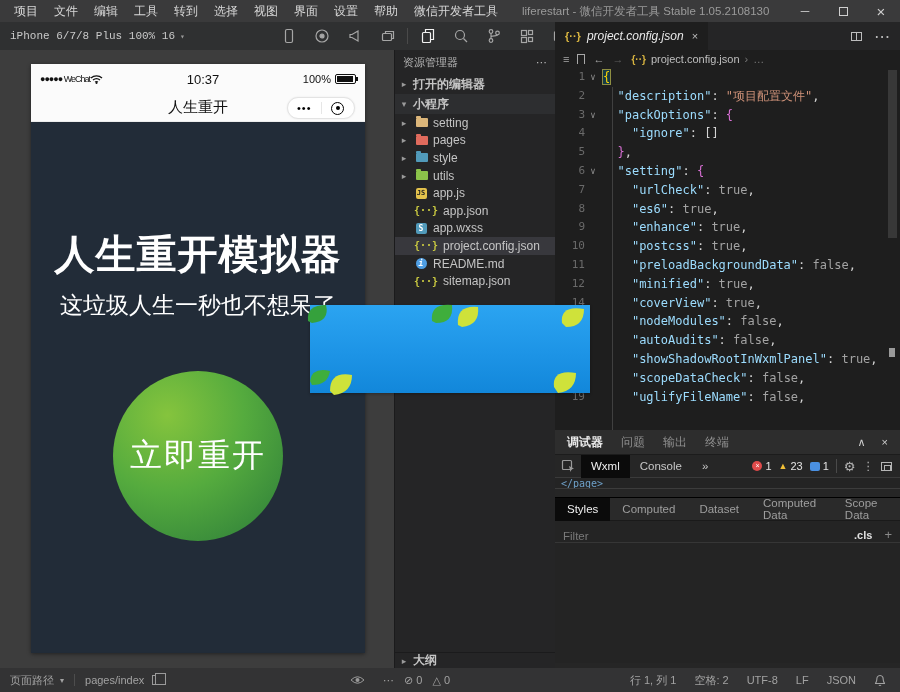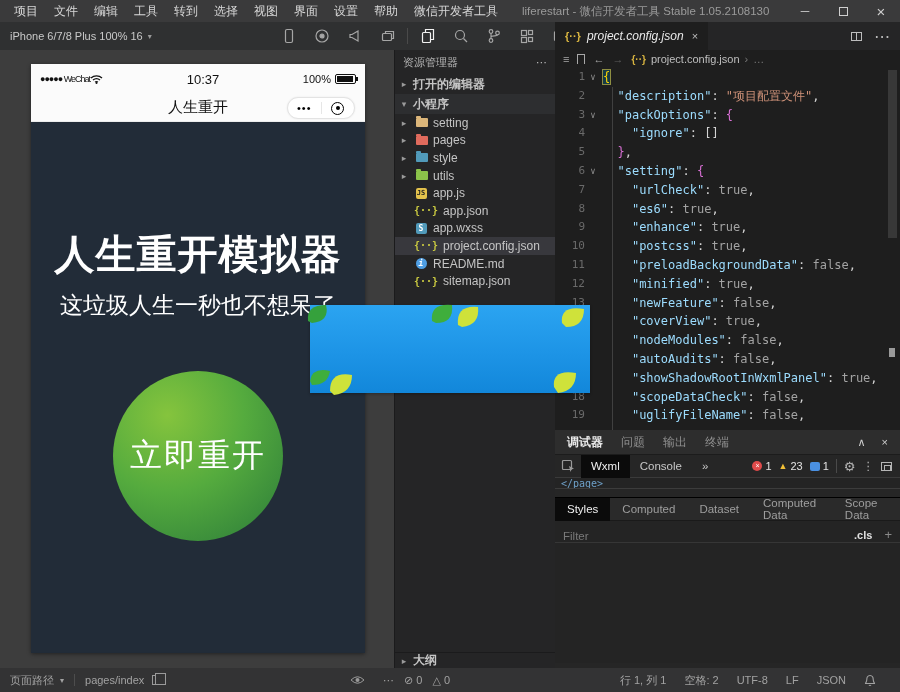--- a/index.html
+++ b/index.html
@@ -12,21 +12,21 @@
     display:flex; align-items:center; font-size:12px; color:#d8d8d8; }
   .menubar { display:flex; margin-left:6px; }
   .menu-item { padding:0 8px; cursor:default; }
   .win-title { margin-left:16px; color:#9b9b9b; font-size:11.5px; white-space:nowrap; }
   .win-controls { margin-left:auto; display:flex; height:22px; }
   .win-btn { width:38px; display:flex; align-items:center; justify-content:center; color:#cfcfcf; font-size:12px; }
   .max-box { width:9px; height:9px; border:1px solid #cfcfcf; }
 
   
   .toolbar { position:absolute; left:0; top:22px; width:555px; height:28px; background:#2f3031;
-    display:flex; align-items:center; }
+    display:flex; align-items:center;font-family:Liberation Mono, monospace; }
   .device-select { margin-left:10px; font-size:11px; color:#c9c9c9; display:flex; gap:5px; align-items:center; }
   .tool-icons { position:absolute; left:272px; top:0; height:28px; display:flex; align-items:center; }
   .ticon { width:33px; height:28px; display:flex; align-items:center; justify-content:center; }
   .ticon svg { stroke:#a6a6a6; fill:none; stroke-width:1.2; }
   .ticon.active svg { stroke:#f2f2f2; }
   .tool-sep { width:1px; height:16px; background:#4a4a4a; margin:0 3px; }
 
   
   .tabstrip { position:absolute; left:555px; top:22px; width:345px; height:28px; background:#252526; display:flex; }
   .etab { height:28px; padding:0 10px; background:#1e1e1e; display:flex; align-items:center; gap:6px; }
@@ -150,21 +150,21 @@
 
   
   .statusbar { position:absolute; left:0; top:668px; width:900px; height:24px; background:#333334;
     display:flex; align-items:center; font-size:11px; color:#a2a2a2; }
   .sb-left { display:flex; align-items:center; gap:6px; margin-left:10px; }
   .sb-sep { width:1px; height:12px; background:#4d4d4d; margin:0 4px; }
   .copy-ic { width:9px; height:10px; border:1px solid #9a9a9a; position:relative; margin-left:2px; }
   .copy-ic::before { content:""; position:absolute; left:2px; top:-3px; width:9px; height:10px; border:1px solid #9a9a9a; background:#333334; }
   .sb-eye { position:absolute; left:350px; display:flex; gap:18px; align-items:center; }
   .sb-mid { position:absolute; left:404px; display:flex; gap:10px; align-items:center; }
-  .sb-right { margin-left:auto; display:flex; gap:18px; align-items:center; padding-right:24px; }
+  .sb-right { margin-left:auto; display:flex; gap:18px; align-items:center; padding-right:14px; }
   .sb-right svg { stroke:#a2a2a2; fill:none; stroke-width:1.1; }
 </style>
 </head>
 <body>
 
 <div class="app">
 
   <div class="titlebar">
     <div class="menubar" id="menubar">
         <span class="menu-item">项目</span>
@@ -395,21 +395,20 @@
         <div class="line"><span class="lnum">3</span><span class="fold">∨</span><span class="ltext"><span class="tk-w">  </span><span class="tk-k">"packOptions"</span><span class="tk-w">: </span><span class="tk-m">{</span></span></div>
         <div class="line"><span class="lnum">4</span><span class="fold"></span><span class="ltext"><span class="tk-w">    </span><span class="tk-k">"ignore"</span><span class="tk-w">: </span><span class="tk-w">[]</span></span></div>
         <div class="line"><span class="lnum">5</span><span class="fold"></span><span class="ltext"><span class="tk-w">  </span><span class="tk-m">}</span><span class="tk-w">,</span></span></div>
         <div class="line"><span class="lnum">6</span><span class="fold">∨</span><span class="ltext"><span class="tk-w">  </span><span class="tk-k">"setting"</span><span class="tk-w">: </span><span class="tk-m">{</span></span></div>
         <div class="line"><span class="lnum">7</span><span class="fold"></span><span class="ltext"><span class="tk-w">    </span><span class="tk-k">"urlCheck"</span><span class="tk-w">: </span><span class="tk-b">true</span><span class="tk-w">,</span></span></div>
         <div class="line"><span class="lnum">8</span><span class="fold"></span><span class="ltext"><span class="tk-w">    </span><span class="tk-k">"es6"</span><span class="tk-w">: </span><span class="tk-b">true</span><span class="tk-w">,</span></span></div>
         <div class="line"><span class="lnum">9</span><span class="fold"></span><span class="ltext"><span class="tk-w">    </span><span class="tk-k">"enhance"</span><span class="tk-w">: </span><span class="tk-b">true</span><span class="tk-w">,</span></span></div>
         <div class="line"><span class="lnum">10</span><span class="fold"></span><span class="ltext"><span class="tk-w">    </span><span class="tk-k">"postcss"</span><span class="tk-w">: </span><span class="tk-b">true</span><span class="tk-w">,</span></span></div>
         <div class="line"><span class="lnum">11</span><span class="fold"></span><span class="ltext"><span class="tk-w">    </span><span class="tk-k">"preloadBackgroundData"</span><span class="tk-w">: </span><span class="tk-b">false</span><span class="tk-w">,</span></span></div>
         <div class="line"><span class="lnum">12</span><span class="fold"></span><span class="ltext"><span class="tk-w">    </span><span class="tk-k">"minified"</span><span class="tk-w">: </span><span class="tk-b">true</span><span class="tk-w">,</span></span></div>
-        <div class="line"><span class="lnum">13</span><span class="fold"></span><span class="ltext"><span class="tk-w">    </span><span class="tk-k">"newFeature"</span><span class="tk-w">: </span><span class="tk-b">false</span><span class="tk-w">,</span></span></div>
         <div class="line"><span class="lnum">14</span><span class="fold"></span><span class="ltext"><span class="tk-w">    </span><span class="tk-k">"coverView"</span><span class="tk-w">: </span><span class="tk-b">true</span><span class="tk-w">,</span></span></div>
         <div class="line"><span class="lnum">15</span><span class="fold"></span><span class="ltext"><span class="tk-w">    </span><span class="tk-k">"nodeModules"</span><span class="tk-w">: </span><span class="tk-b">false</span><span class="tk-w">,</span></span></div>
         <div class="line"><span class="lnum">16</span><span class="fold"></span><span class="ltext"><span class="tk-w">    </span><span class="tk-k">"autoAudits"</span><span class="tk-w">: </span><span class="tk-b">false</span><span class="tk-w">,</span></span></div>
         <div class="line"><span class="lnum">17</span><span class="fold"></span><span class="ltext"><span class="tk-w">    </span><span class="tk-k">"showShadowRootInWxmlPanel"</span><span class="tk-w">: </span><span class="tk-b">true</span><span class="tk-w">,</span></span></div>
         <div class="line"><span class="lnum">18</span><span class="fold"></span><span class="ltext"><span class="tk-w">    </span><span class="tk-k">"scopeDataCheck"</span><span class="tk-w">: </span><span class="tk-b">false</span><span class="tk-w">,</span></span></div>
         <div class="line"><span class="lnum">19</span><span class="fold"></span><span class="ltext"><span class="tk-w">    </span><span class="tk-k">"uglifyFileName"</span><span class="tk-w">: </span><span class="tk-b">false</span><span class="tk-w">,</span></span></div>
       </div>
     <div class="vscroll"></div>
     <div class="scroll-marker"></div>
   </div>

